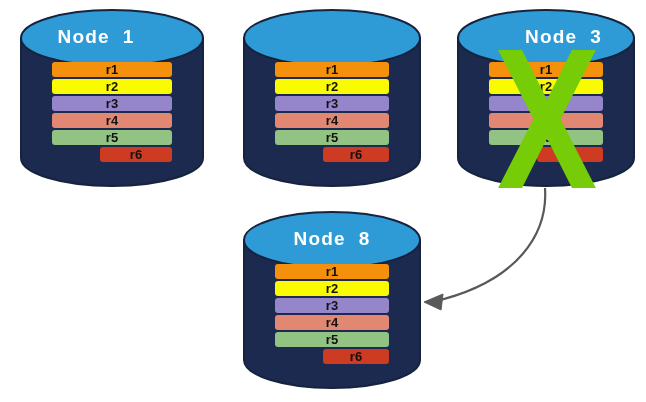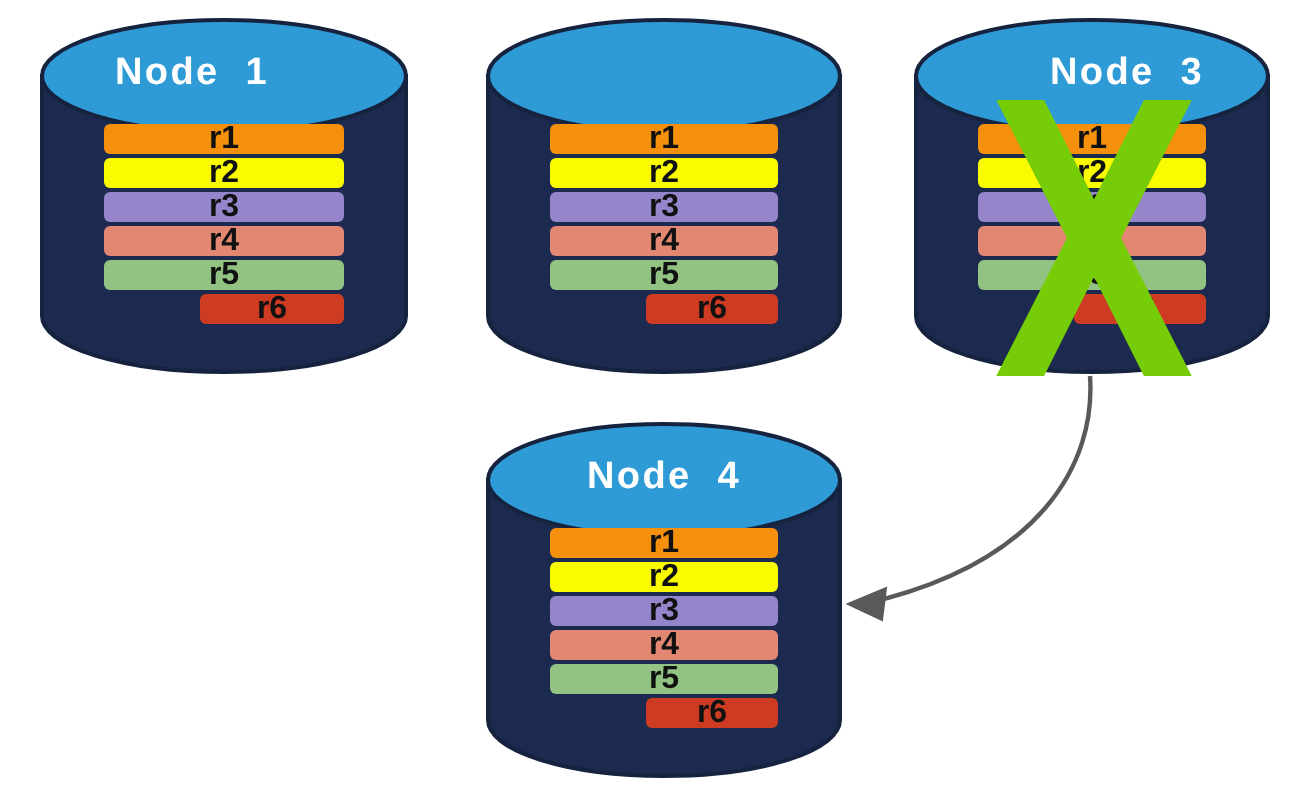--- a/index.html
+++ b/index.html
@@ -45,21 +45,21 @@
   .rows {
     position: absolute;
     display: flex;
     flex-direction: column;
   }
   .row-bar {
     height: 15px;
     margin-bottom: 2px;
     border-radius: 3px;
     color: #111111;
-    font-size: 16px;
+    font-size: 13px;
     font-weight: bold;
     line-height: 15px;
     text-align: center;
     box-sizing: border-box;
   }
   .row-bar:last-child {
     margin-bottom: 0;
     margin-left: 48px;
   }
   .x-overlay {
@@ -126,21 +126,21 @@
         </div>
         <svg class="x-overlay" width="104" height="138" viewBox="0 0 100 100" preserveAspectRatio="none" style="left: 38px; top: 40px;">
           <path d="M 3,0 L 26,0 L 50,36 L 74,0 L 97,0 L 63,50 L 97,100 L 74,100 L 50,64 L 26,100 L 3,100 L 37,50 Z" fill="#76CC06"></path>
         </svg>
       </div>
       <div class="node" style="left: 243px; top: 212px; width: 178px; height: 176px;">
         <svg class="node-svg" width="178" height="176" viewBox="0 0 178 176">
           <path d="M 1,28 L 1,148 A 88,28 0 0 0 177,148 L 177,28 Z" fill="#1B2A4E" stroke="#16233F" stroke-width="2"></path>
           <ellipse cx="89" cy="28" rx="88" ry="28" fill="#2E9BD6" stroke="#16233F" stroke-width="2"></ellipse>
         </svg>
-        <div class="node-title" style="top: 16px;">Node  4</div>
+        <div class="node-title" style="top: 16px;">Node  8</div>
         <div class="rows" style="left: 32px; top: 52px; width: 114px;">
           <div class="row-bar" style="background: rgb(245, 144, 12); color: rgb(17, 17, 17);">r1</div>
           <div class="row-bar" style="background: rgb(250, 250, 0); color: rgb(17, 17, 17);">r2</div>
           <div class="row-bar" style="background: rgb(149, 134, 203); color: rgb(17, 17, 17);">r3</div>
           <div class="row-bar" style="background: rgb(226, 136, 114); color: rgb(17, 17, 17);">r4</div>
           <div class="row-bar" style="background: rgb(146, 195, 131); color: rgb(17, 17, 17);">r5</div>
           <div class="row-bar" style="background: rgb(205, 60, 34); color: rgb(17, 17, 17);">r6</div>
         </div>
       </div>
     </div>

